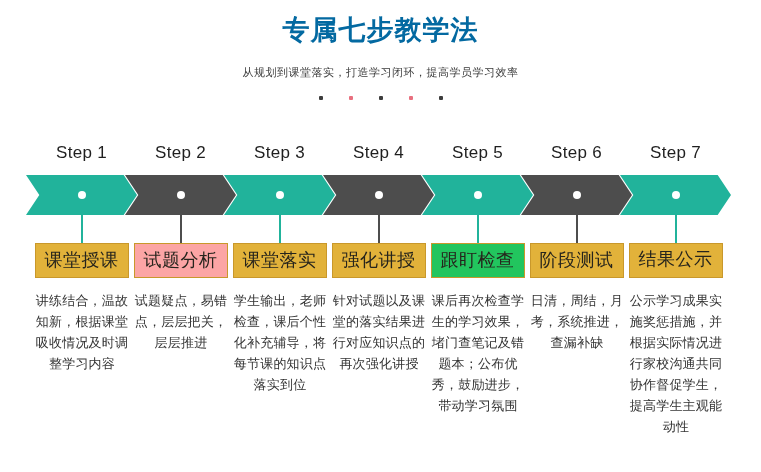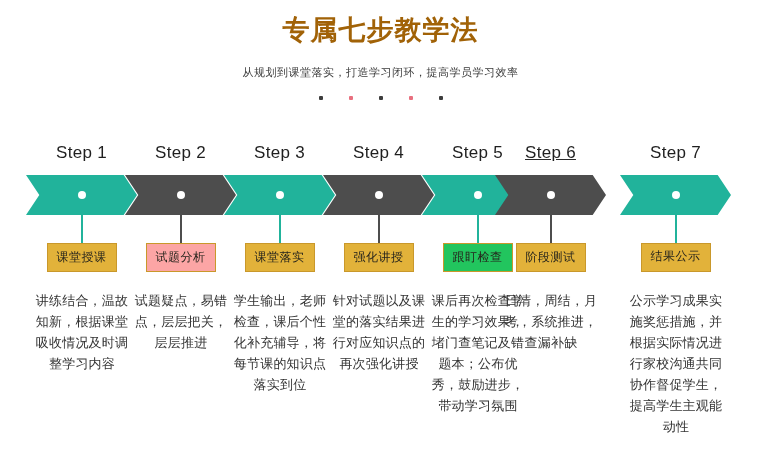--- a/index.html
+++ b/index.html
@@ -18,21 +18,21 @@
 
   
   #header {
     text-align: center;
     padding-top: 14px;
   }
   #page-title {
     font-size: 27px;
     font-weight: bold;
     letter-spacing: 1px;
-    color: #a16207;
+    color: #0369a1;
     line-height: 1.2;
     margin: 0;
   }
   #page-subtitle {
     font-size: 11px;
     font-weight: normal;
     color: #3a3a3a;
     margin: 0;
     padding-top: 19px;
     letter-spacing: 0.5px;
@@ -104,21 +104,21 @@
     height: 30px;
   }
   .chip {
     position: absolute;
     top: 103px;
     left: 50%;
     transform: translateX(-50%);
     background: #e2b23a;
     border: 1px solid #c9982b;
     color: #26241c;
-    font-size: 12px;
+    font-size: 18px;
     line-height: 1;
     padding: 7px 9px 8px 9px;
     white-space: nowrap;
     letter-spacing: 0.5px;
   }
   .desc {
     position: absolute;
     top: 150px;
     left: 6px;
     width: 100px;
@@ -193,21 +193,21 @@
       <div class="step-title">Step 5</div>
       <div class="arrow-wrap">
         <div class="arrow" style="background: rgb(33, 179, 155);">
           <div class="arrow-dot"></div>
         </div>
       </div>
       <div class="connector" style="background: rgb(33, 179, 155);"></div>
       <div class="chip" style="background: #22c55e; border-color: rgb(201, 152, 43); font-family: Liberation Serif, serif;">跟盯检查</div>
       <div class="desc">课后再次检查学生的学习效果，堵门查笔记及错题本；公布优秀，鼓励进步，带动学习氛围</div>
     </div>
-    <div class="step-col" style="left: 495px; text-decoration: underline;">
+    <div class="step-col" style="left: 521px;">
       <div class="step-title">Step 6</div>
       <div class="arrow-wrap">
         <div class="arrow" style="background: rgb(77, 77, 77);">
           <div class="arrow-dot"></div>
         </div>
       </div>
       <div class="connector" style="background: rgb(77, 77, 77);"></div>
       <div class="chip" style="background: rgb(226, 178, 58); border-color: rgb(201, 152, 43);">阶段测试</div>
       <div class="desc">日清，周结，月考，系统推进，查漏补缺</div>
     </div>

